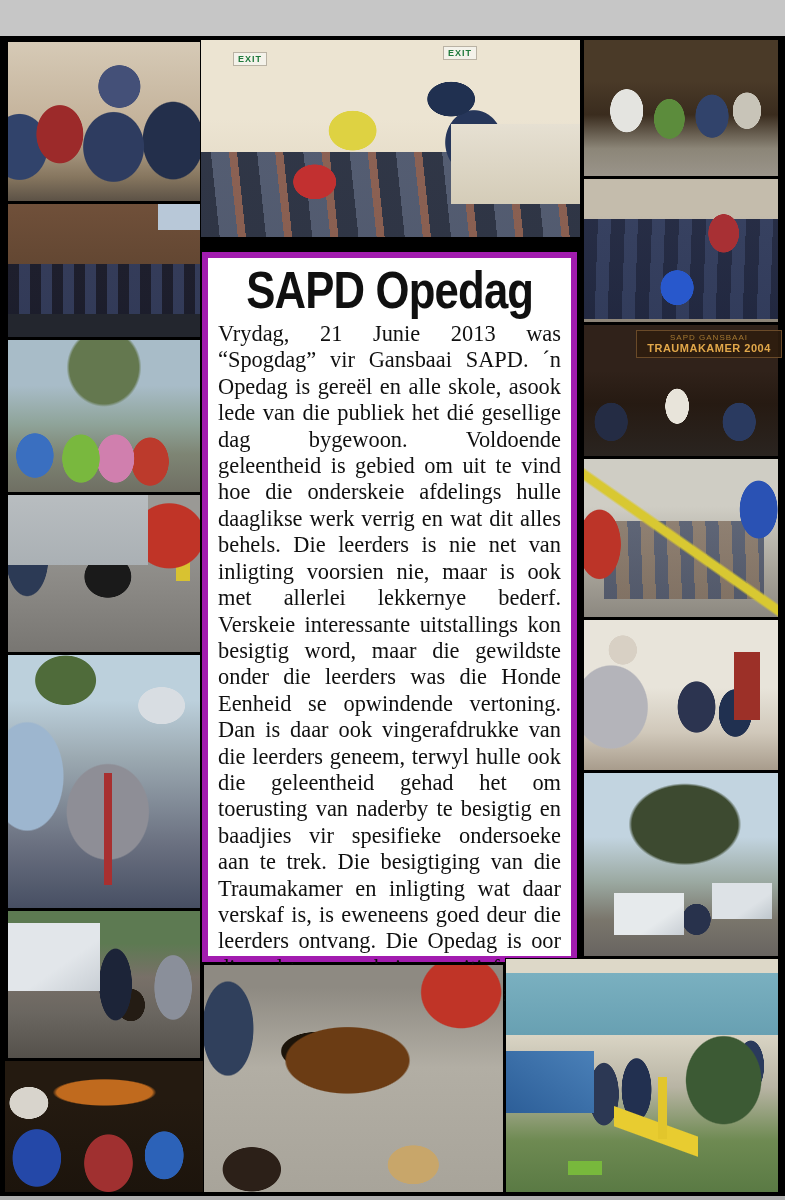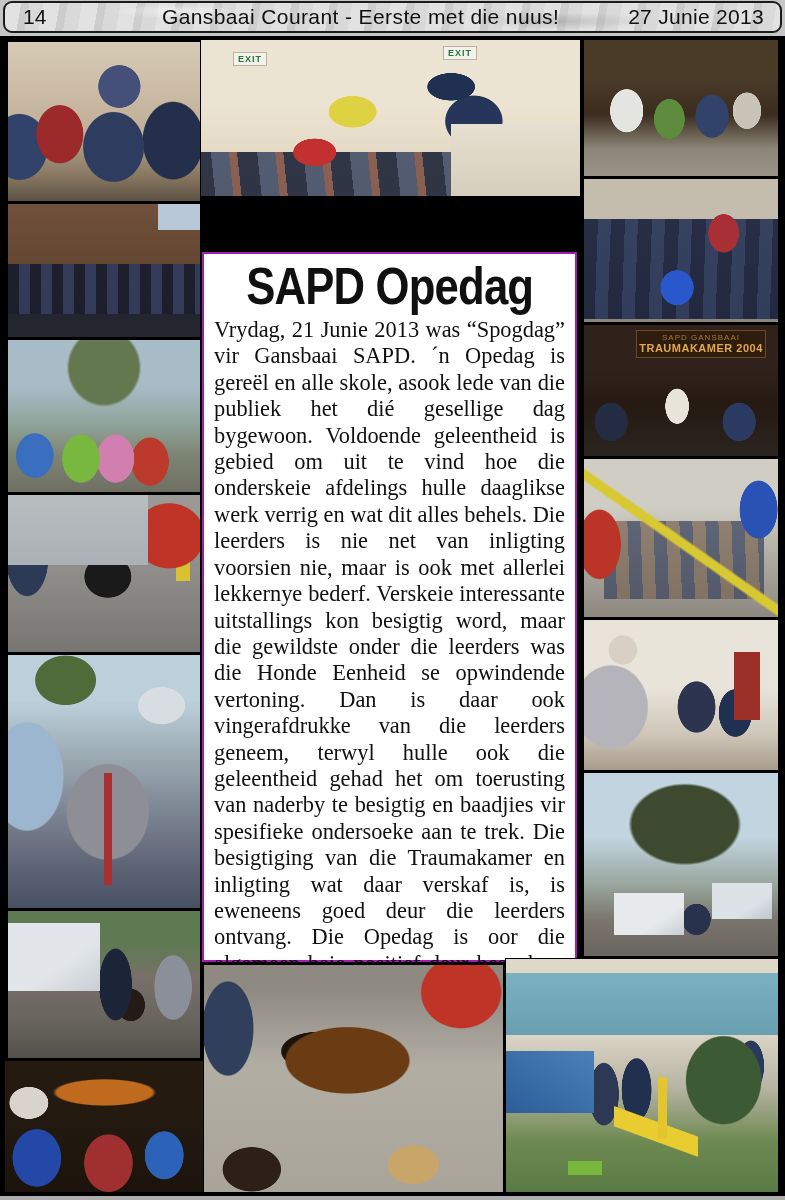--- a/index.html
+++ b/index.html
@@ -61,21 +61,21 @@
     radial-gradient(ellipse 16% 36% at 86% 52%,#8a8f9a 60%,transparent 62%),
     radial-gradient(ellipse 12% 18% at 64% 64%,#241c14 60%,transparent 62%),
     linear-gradient(180deg,#5d7a52 22%,#787068 45%,#6a6660 70%,#55514b);}
   .p-l7{left:5px;top:1061px;width:199px;height:131px;background:
     radial-gradient(ellipse 20% 36% at 16% 74%,#2448a8 60%,transparent 62%),
     radial-gradient(ellipse 20% 36% at 52% 78%,#a03030 60%,transparent 62%),
     radial-gradient(ellipse 16% 30% at 80% 72%,#2c62b8 60%,transparent 62%),
     radial-gradient(ellipse 40% 16% at 50% 24%,#c06a1e 60%,transparent 65%),
     radial-gradient(ellipse 16% 20% at 12% 32%,#d8d4cc 60%,transparent 62%),
     linear-gradient(180deg,#241a10 30%,#1c140c);}
-  .p-c1{left:201px;top:40px;width:379px;height:156px;background:
+  .p-c1{left:201px;top:40px;width:379px;height:197px;background:
     linear-gradient(#e6e0d2,#d4ccb8) 250px 84px/129px 80px no-repeat,
     radial-gradient(ellipse 10% 14% at 66% 30%,#203050 62%,transparent 64%),
     radial-gradient(ellipse 12% 26% at 72% 52%,#26365a 62%,transparent 64%),
     radial-gradient(ellipse 9% 14% at 30% 72%,#c23030 62%,transparent 64%),
     radial-gradient(ellipse 10% 16% at 40% 46%,#ded242 62%,transparent 64%),
     repeating-linear-gradient(84deg,rgba(28,36,56,.9) 0 20px,rgba(58,70,98,.85) 20px 38px,rgba(116,66,54,.8) 38px 46px) 0 112px/379px 98px no-repeat,
     linear-gradient(180deg,#ece4d2 40%,#ddd2bc);}
   .p-c2{left:204px;top:965px;width:299px;height:227px;background:
     radial-gradient(ellipse 34% 24% at 48% 42%,#6b3c14 60%,transparent 62%),
     radial-gradient(ellipse 20% 14% at 38% 38%,#1c140a 60%,transparent 62%),
@@ -128,48 +128,43 @@
     radial-gradient(ellipse 9% 22% at 36% 58%,#2c3854 60%,transparent 62%),
     radial-gradient(ellipse 9% 22% at 48% 56%,#223050 60%,transparent 62%),
     radial-gradient(ellipse 8% 18% at 90% 46%,#2a3a5c 60%,transparent 62%),
     linear-gradient(#78b83c,#78b83c) 62px 202px/34px 14px no-repeat,
     linear-gradient(180deg,#ddd8c8 30%,#b8b4a4 55%,#6e8a52 78%,#5a7a44);}
   
   .exit-sign{position:absolute;background:#f4f2ea;color:#1f7a3c;font-size:9px;font-weight:bold;
              padding:1px 4px;border:1px solid #b9b2a4;letter-spacing:1px;}
   .exit-1{left:32px;top:12px;} .exit-2{left:242px;top:6px;}
   .trauma-sign{position:absolute;left:52px;top:5px;width:128px;text-align:center;
-               background:rgba(46,28,14,.88);border:1px solid #6a4a28;padding:2px 0 3px;}
+               background:rgba(46,28,14,.88);border:1px solid #6a4a28;padding:2px 8px 3px;}
   .trauma-sign .tl1{display:block;font-size:8px;color:#b88838;opacity:.85;letter-spacing:1px;}
   .trauma-sign .tl2{display:block;font-size:11px;font-weight:bold;color:#e2a84a;letter-spacing:.5px;}
   
   .article{position:absolute;left:202px;top:252px;width:375px;height:710px;
-           background:#fff;border:2px solid #a21caf;box-sizing:border-box;
+           background:#fff;border:6px solid #a21caf;box-sizing:border-box;
            padding:4px 10px 6px;color:#101010;}
   .title-wrap{text-align:center;margin:2px 0 4px;}
   .article h1{display:inline-block;margin:0;font-family:"Liberation Sans",sans-serif;
               font-weight:900;font-size:52px;line-height:1.02;letter-spacing:-1px;
               transform:scaleX(.84);transform-origin:center;}
   .article p{margin:4px 0 0;font-family:"Liberation Serif",serif;font-size:22.4px;
              line-height:26.4px;text-align:justify;}
   .byline-row{display:flex;justify-content:space-between;align-items:baseline;
               font-family:"Liberation Serif",serif;font-size:22.4px;line-height:26.4px;}
   .byline-row .byline{font-weight:bold;font-style:italic;}
 </style>
 </head>
 <body>
 
 <div class="page">
 
   <div class="top-band"></div>
-  <div class="hdr">
-    <div class="pageno">14</div>
-    <div class="htitle">Gansbaai Courant - Eerste met die nuus!</div>
-    <div class="hdate">27 Junie 2013</div>
-  </div>
 
   <div class="photo p-l1" title="Learners holding snacks indoors with an officer"></div>
   <div class="photo p-l2" title="School group in navy uniforms in front of brown building"></div>
   <div class="photo p-l3" title="Young children and adults outdoors under trees"></div>
   <div class="photo p-l4" title="Police officer with dog beside red quad bike and cone"></div>
   <div class="photo p-l5" title="Officer fitting grey jacket with red stripe on a boy"></div>
   <div class="photo p-l6" title="Dog unit demonstration next to white police vehicle"></div>
   <div class="photo p-l7" title="Crowd of children watching evening demonstration"></div>
 
   <div class="photo p-c1" title="Crowd of learners and officers inside station service centre">

